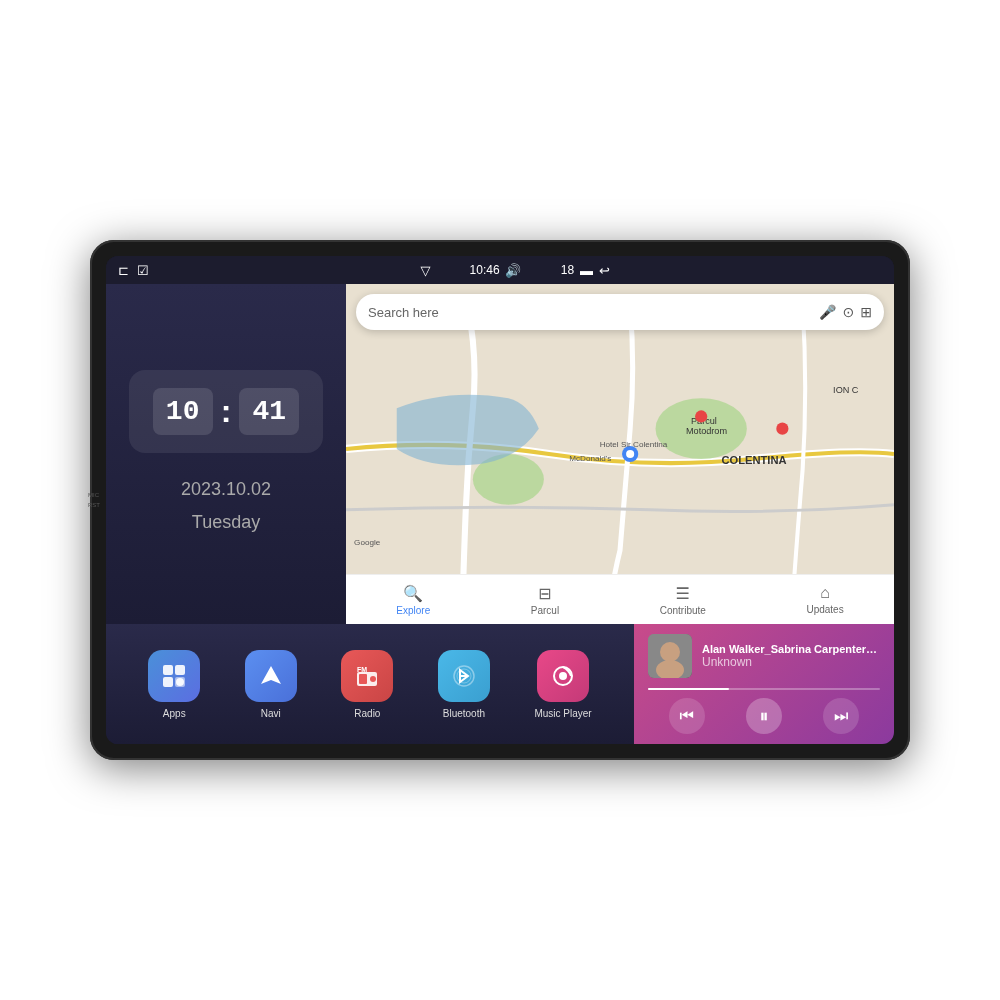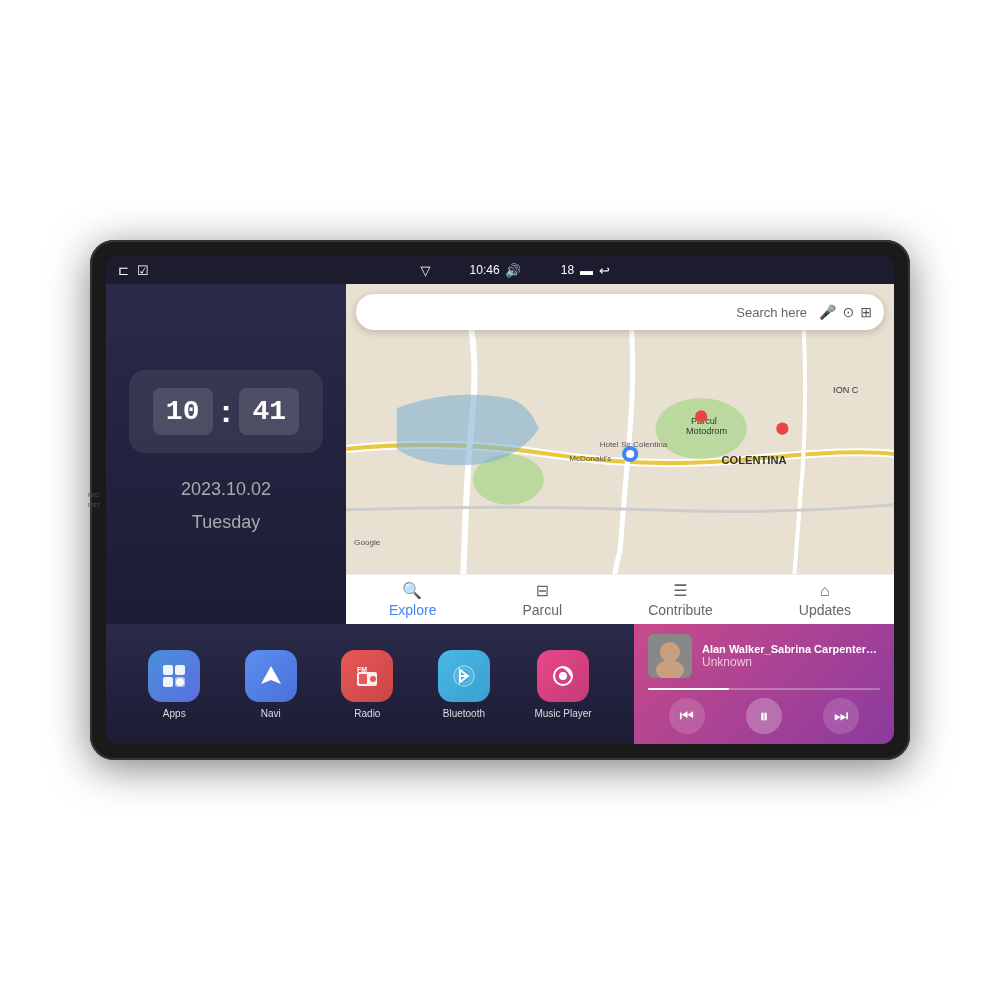--- a/index.html
+++ b/index.html
@@ -175,21 +175,20 @@
       left: 10px;
       right: 10px;
       background: #fff;
       border-radius: 24px;
       height: 36px;
       display: flex;
       align-items: center;
       padding: 0 12px;
       box-shadow: 0 2px 8px rgba(0,0,0,0.2);
       gap: 12px;
-      text-align: right;
     }
 
     .map-search-text {
       flex: 1;
       font-size: 13px;
       color: #666;
     }
 
     .map-search-icons {
       display: flex;
@@ -221,21 +220,21 @@
       align-items: center;
       gap: 2px;
     }
 
     .map-nav-icon {
       font-size: 16px;
       color: #666;
     }
 
     .map-nav-label {
-      font-size: 14px;
+      font-size: 10px;
       color: #666;
     }
 
     .map-nav-item.active .map-nav-icon,
     .map-nav-item.active .map-nav-label {
       color: #4285f4;
     }
 
     
     .bottom-section {

